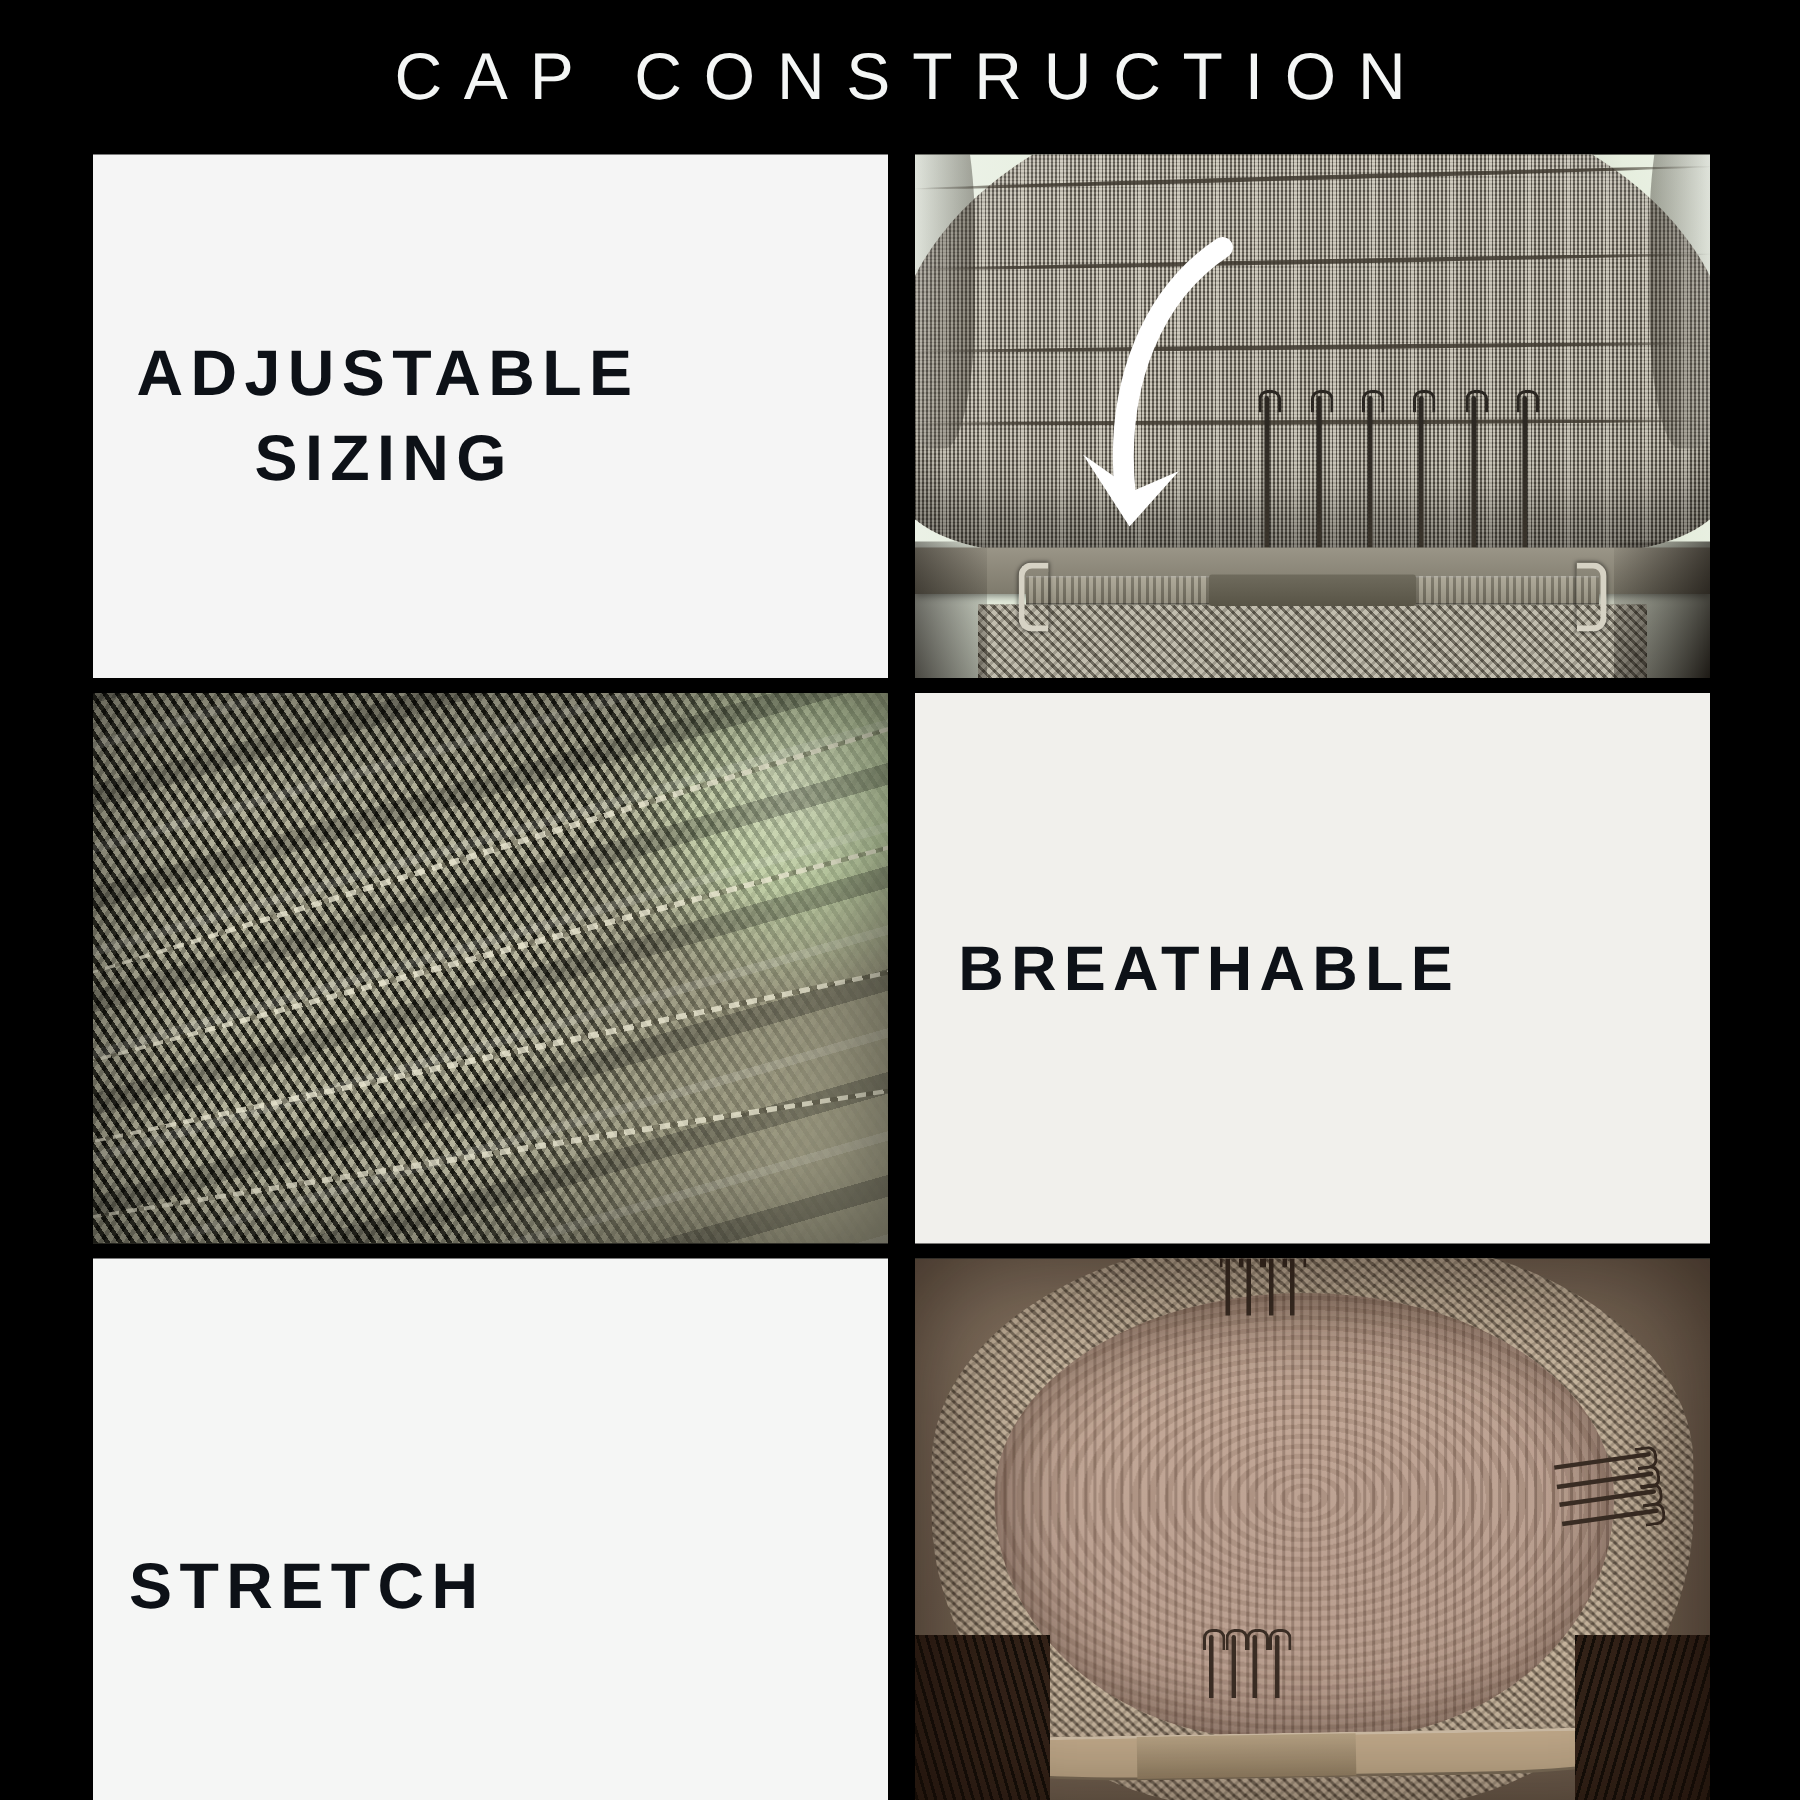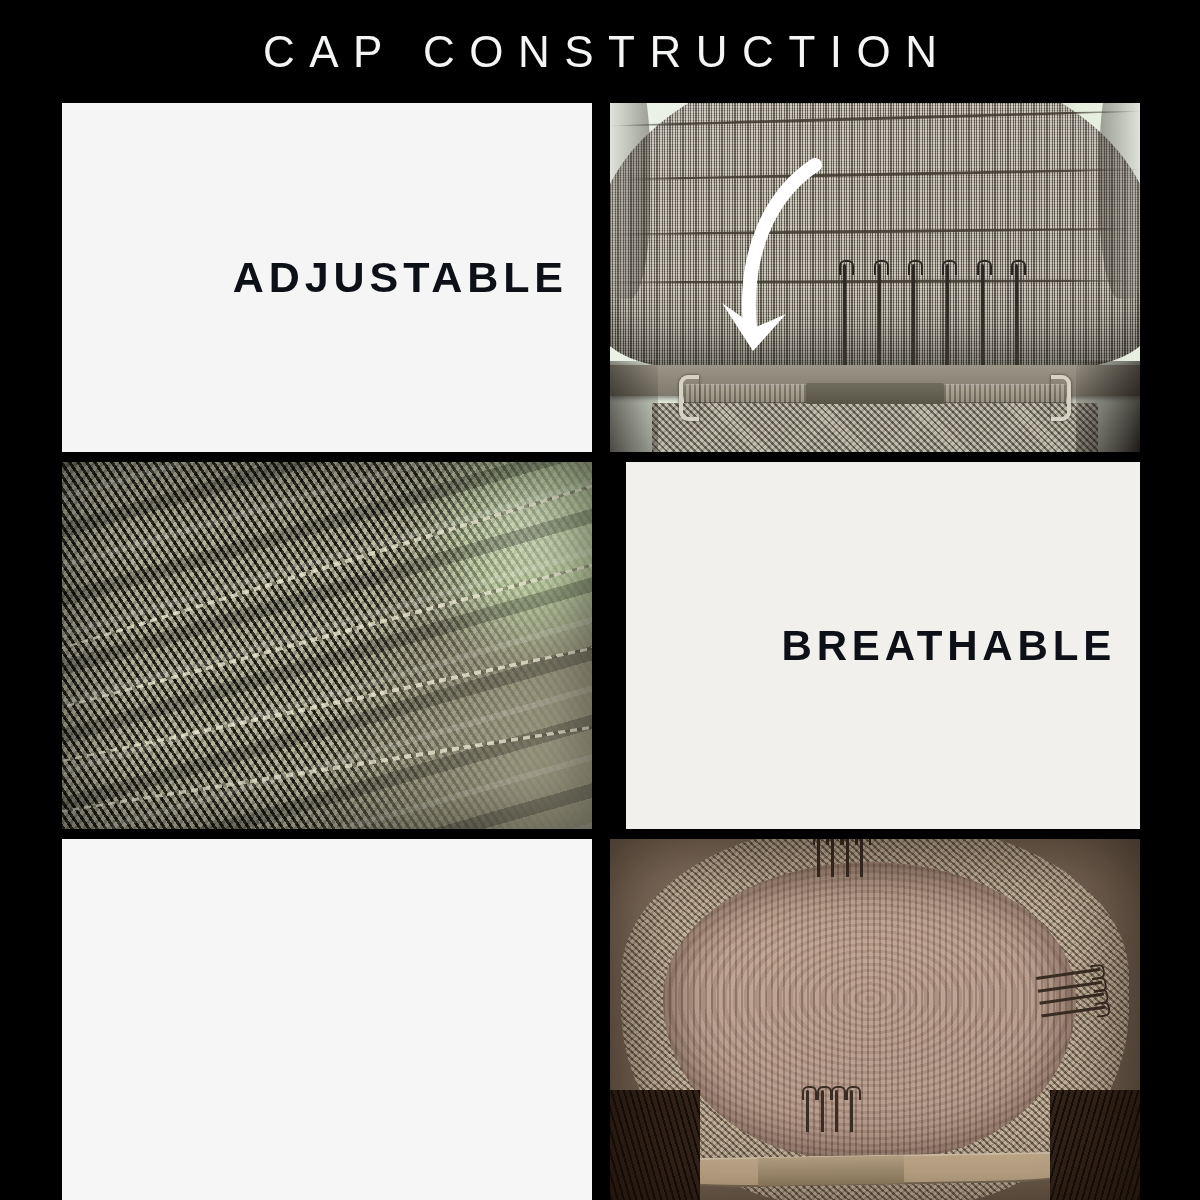--- a/index.html
+++ b/index.html
@@ -33,25 +33,25 @@
     width:1078px; height:1097px;
     display:grid;
     grid-template-columns:530px 530px;
     grid-template-rows:349px 367px 381px;
     column-gap:18px; row-gap:10px;
   }
   .cell { position:relative; overflow:hidden; }
 
   
   .text-tile {
-    display:flex; align-items:center; justify-content:flex-end;
+    display:flex; align-items:center; justify-content:flex-start;
     padding:0 24px;
   }
   .tile-a { background:#f5f5f5; }
-  .tile-b { background:#f1f0ec;margin-left:16px; }
+  .tile-b { background:#f1f0ec; }
   .tile-c { background:#f5f6f5; }
   .tile-label {
     color:#0d1117;
     font-weight:700;
     font-size:43px;
     letter-spacing:0.115em;
     text-indent:0.115em;
     line-height:1.32;
     text-align:center;
     text-transform:uppercase;
@@ -261,20 +261,21 @@
 
   <div class="title-bar">
     <div class="title-text">CAP CONSTRUCTION</div>
   </div>
 
   <div class="grid">
 
     <div class="cell text-tile tile-a">
       <div class="tile-label">
         <span>ADJUSTABLE</span><br>
+        <span>SIZING</span>
       </div>
     </div>
 
     <div class="cell photo">
       <div class="p1-bg"></div>
       <div class="p1-dome">
         <div class="p1-seam s1"></div>
         <div class="p1-seam s2"></div>
         <div class="p1-seam s3"></div>
         <div class="p1-seam s4"></div>
@@ -316,20 +317,21 @@
 
     <div class="cell text-tile tile-b">
       <div class="tile-label">
         <span>BREATHABLE</span><br>
       </div>
     </div>
 
     <div class="cell text-tile tile-c">
       <div class="tile-label">
         <br>
+        <span>STRETCH</span>
       </div>
     </div>
 
     <div class="cell photo">
       <div class="p3-base"></div>
       <div class="p3-outer"></div>
       <div class="p3-dome"></div>
       <div class="p3-comb top">
         <i style="left:0%"></i>
           <i style="left:25%"></i>

